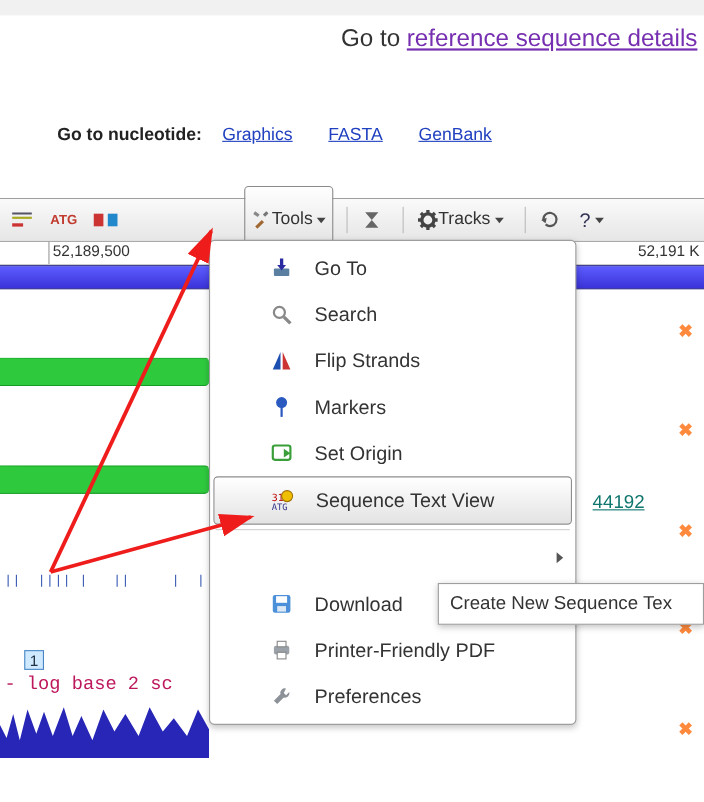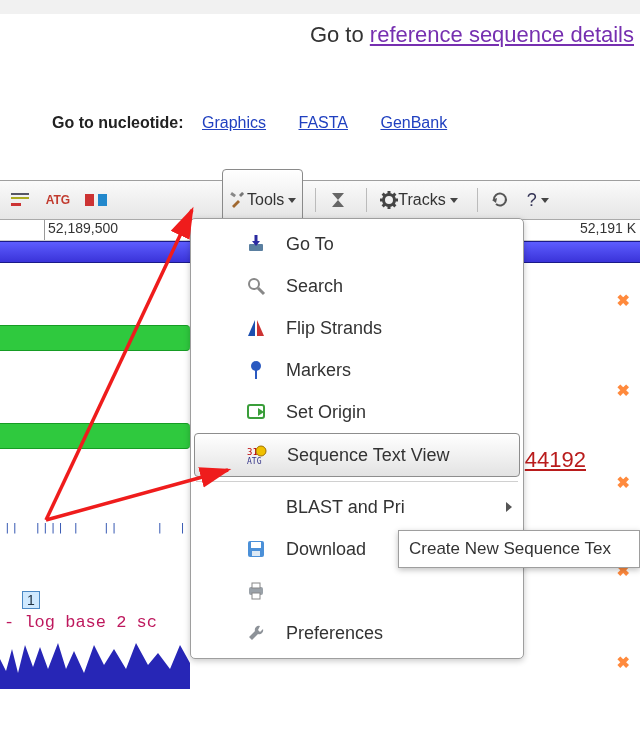--- a/index.html
+++ b/index.html
@@ -151,23 +151,23 @@
     border-left:10px solid #117a1b;
   }
   .x-close {
     position:absolute;
     color:#ff8a3d;
     font-weight:bold;
     font-size:16px;
   }
   .code-label {
     position:absolute;
-    color:#b91c1c;
+    color:#0f766e;
     text-decoration: underline;
-    font-size:22px;
+    font-size:17px;
     margin-left:27px;
   }
 
   .scale-text {
     position:absolute;
     left:4px;
     font-family: Liberation Mono, monospace;
     font-size:17px;
     color:#be185d;
     white-space: nowrap;
@@ -460,21 +460,20 @@
           <text x="0" y="19" font-size="8" font-family="monospace" fill="#338">ATG</text>
         </svg>
     </span>
     <span>Sequence Text View</span>
   </div>
 
   <div class="menu-sep"></div>
 
   <div class="menu-item">
     <span class="mi-icon"></span>
-    <span>BLAST and Pri</span>
     <span class="sub-caret"></span>
   </div>
   <div class="menu-item">
     <span class="mi-icon">
       <svg width="20" height="20">
           <rect x="2" y="2" width="16" height="16" rx="2" fill="#4b90d8"></rect>
           <rect x="5" y="3" width="10" height="6" fill="#fff"></rect>
           <rect x="6" y="12" width="8" height="5" fill="#dce9f5"></rect>
         </svg>
     </span>
@@ -482,20 +481,21 @@
     <span class="sub-caret"></span>
   </div>
   <div class="menu-item">
     <span class="mi-icon">
       <svg width="20" height="20">
           <rect x="3" y="6" width="14" height="8" rx="2" fill="#9aa1a8"></rect>
           <rect x="6" y="2" width="8" height="5" fill="#fff" stroke="#888"></rect>
           <rect x="6" y="12" width="8" height="6" fill="#fff" stroke="#888"></rect>
         </svg>
     </span>
+    <span>Printer-Friendly PDF</span>
   </div>
   <div class="menu-item">
     <span class="mi-icon">
       <svg width="20" height="20">
           <path d="M14 3 a4 4 0 0 0 -5 5 L3 14 l3 3 6-6 a4 4 0 0 0 5-5 l-3 3 -2-2 z" fill="#8d9298"></path>
         </svg>
     </span>
     <span>Preferences</span>
   </div>
 </div>

